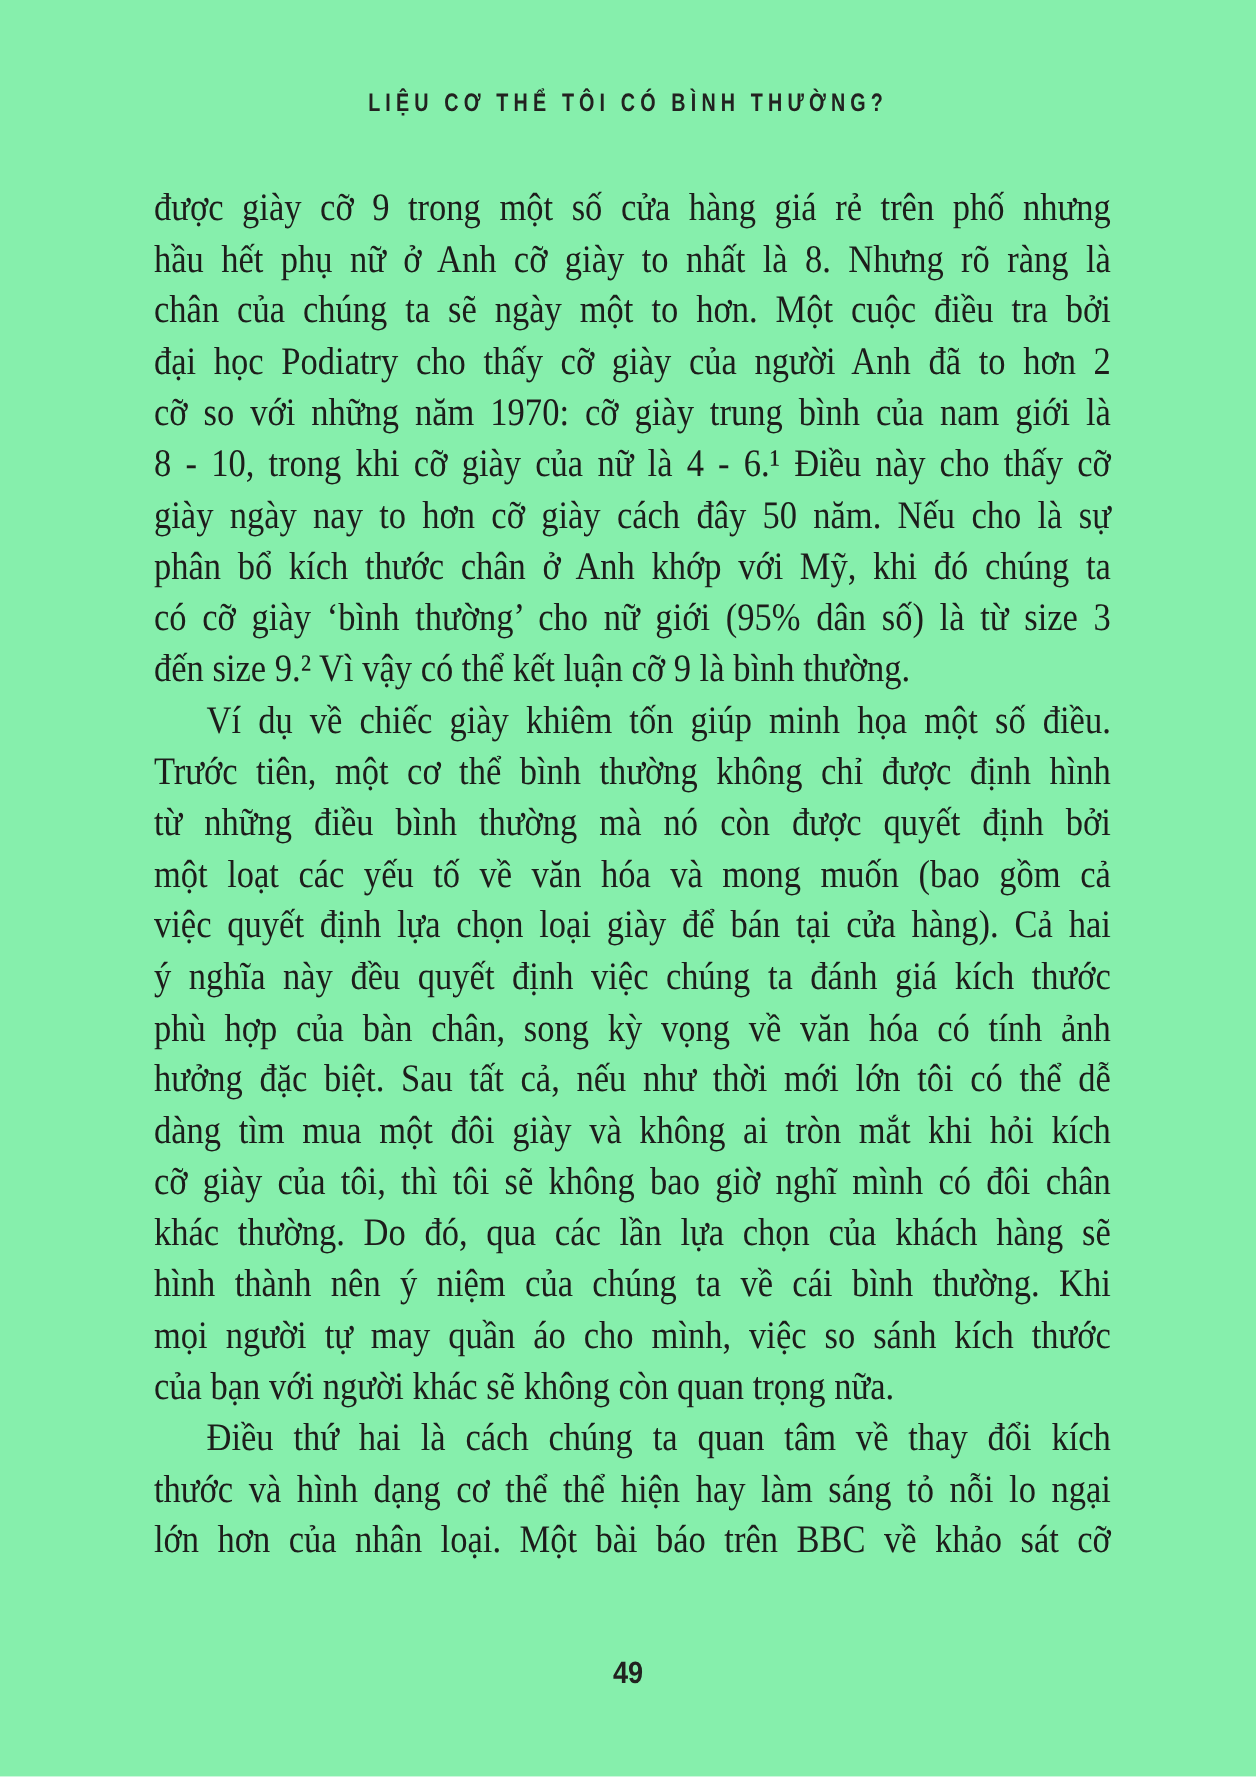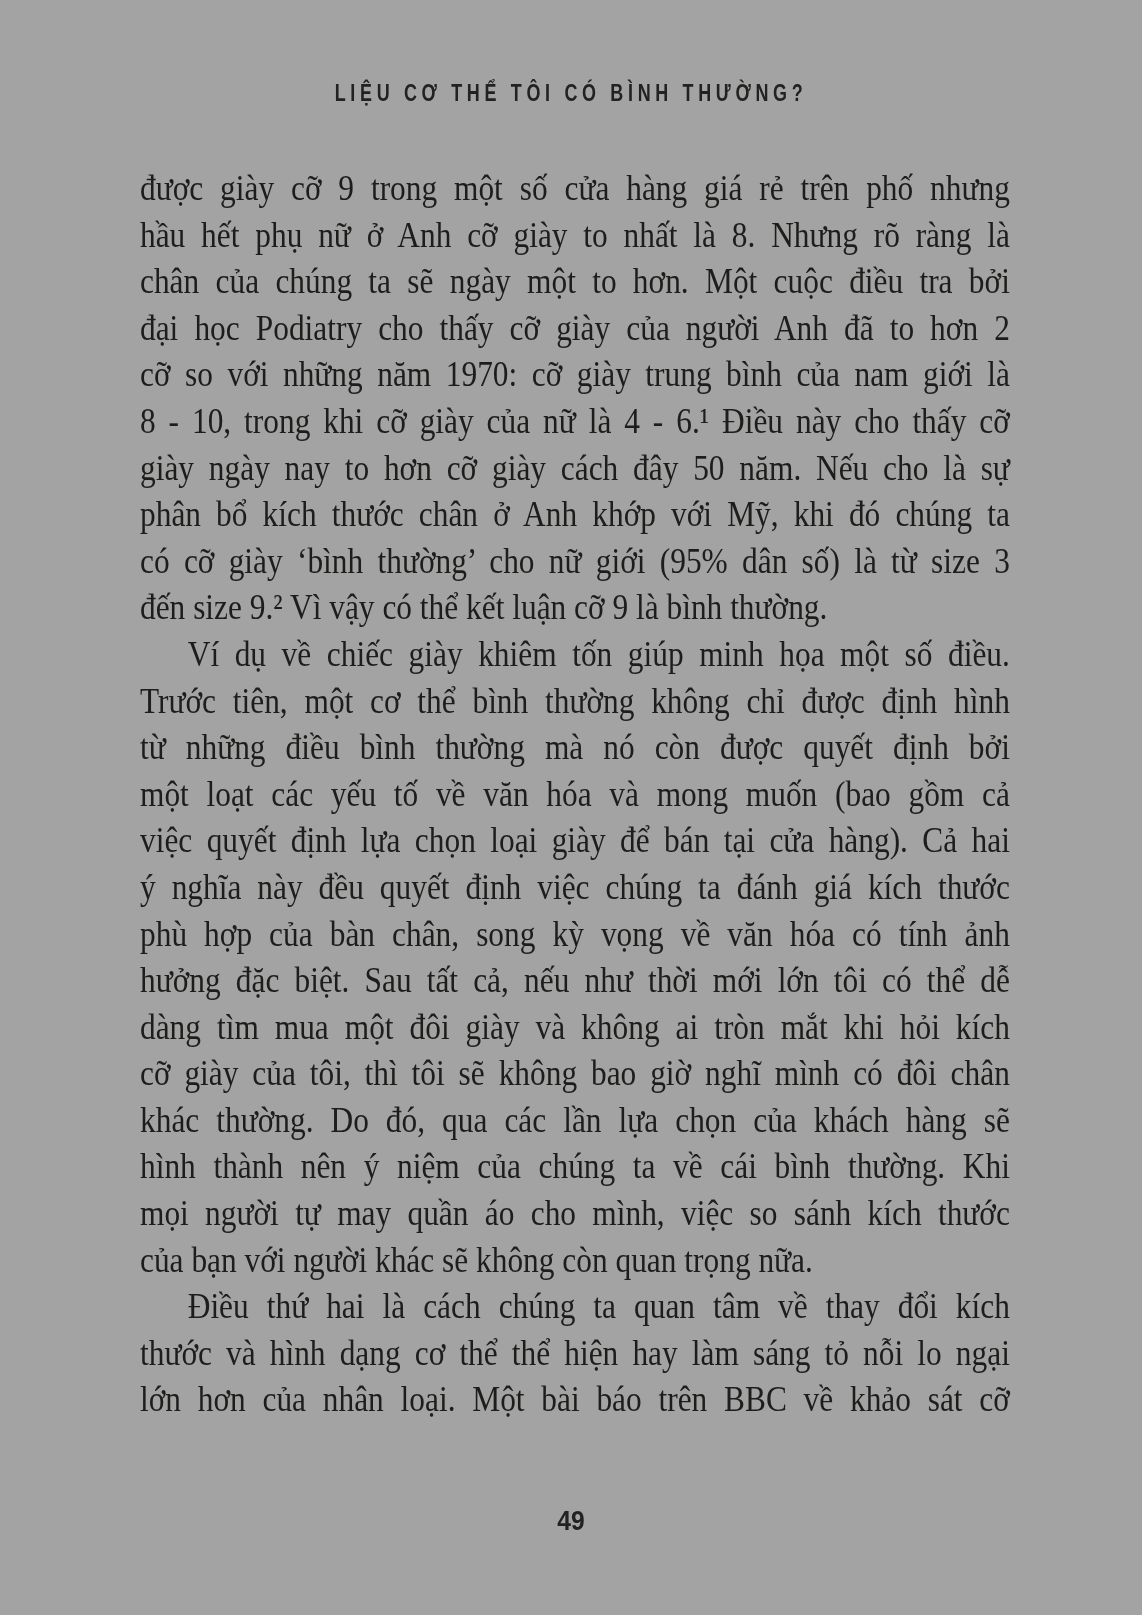--- a/index.html
+++ b/index.html
@@ -4,21 +4,21 @@
 <style>
   html, body {
     margin: 0;
     padding: 0;
     background: #ffffff;
   }
   .page {
     position: relative;
     width: 1142px;
     height: 1615px;
-    background: #a3a3a3;
+    background: #86efac;
     overflow: hidden;
     font-family: "Liberation Serif", "DejaVu Serif", serif;
   }
   .running-head {
     position: absolute;
     top: 80px;
     left: 0;
     right: 0;
     text-align: center;
     font-family: "Liberation Sans", "DejaVu Sans", sans-serif;

